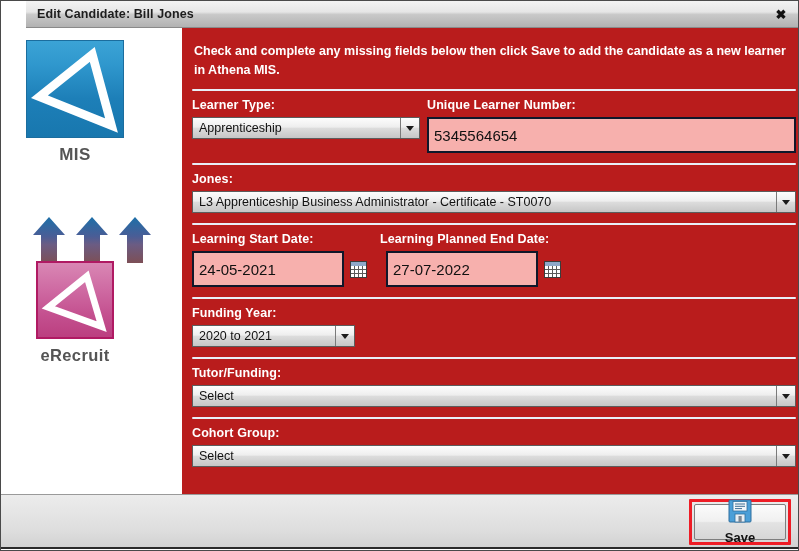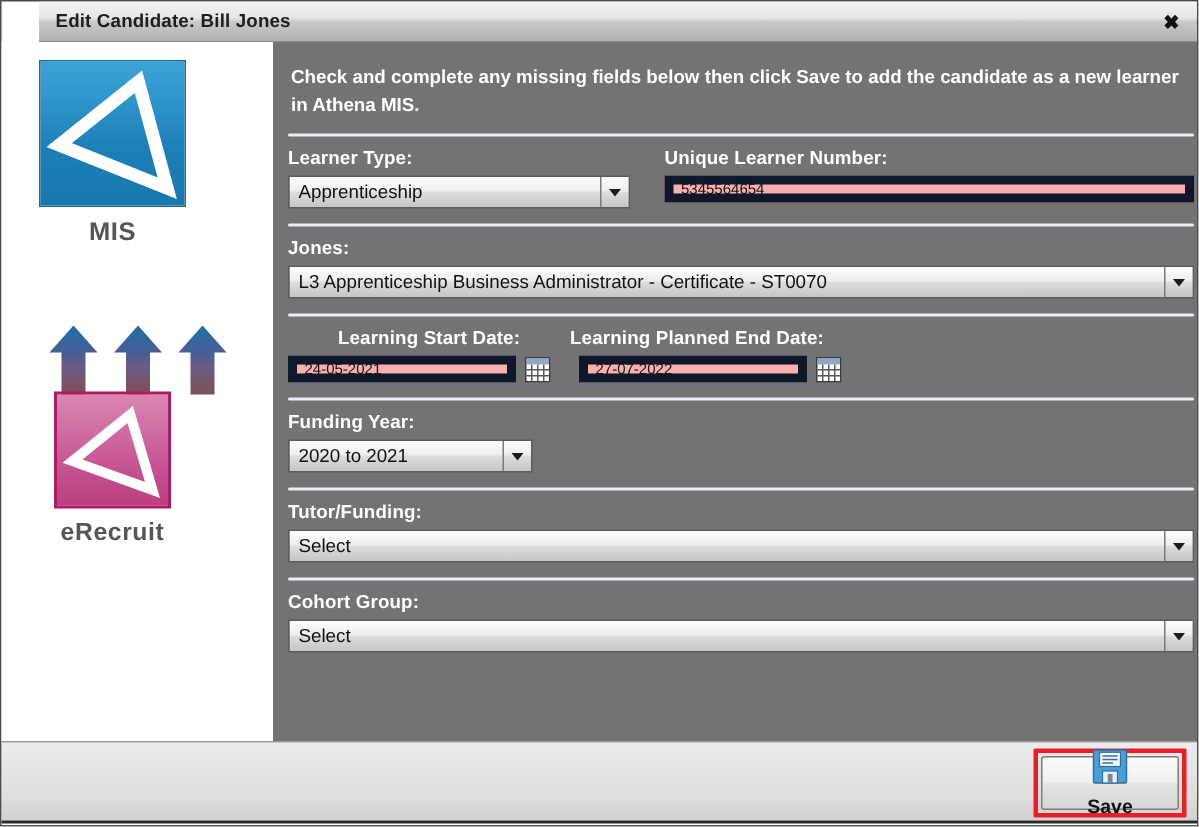--- a/index.html
+++ b/index.html
@@ -114,21 +114,21 @@
     width: 181px;
     display: flex;
     justify-content: center;
     gap: 9px;
   }
   .arrow { width: 34px; height: 48px; }
 
   
   .form-panel {
     flex: 1;
-    background: #737373;
+    background: #b91c1c;
     padding: 14px 2px 0 10px;
     box-sizing: border-box;
     position: relative;
   }
   .intro {
     color: #ffffff;
     font-size: 12.5px;
     font-weight: bold;
     line-height: 1.48;
     padding: 0 4px 0 2px;
@@ -142,21 +142,21 @@
   }
   .field-label {
     color: #ffffff;
     font-size: 12.5px;
     font-weight: bold;
     margin-bottom: 5px;
     letter-spacing: 0.1px;
   }
   .group { margin-bottom: 10px; }
 
-  .row { display: flex; gap: 16px; }
+  .row { display: flex; }
   .col-left { width: 235px; flex: 0 0 235px; }
   .col-right { flex: 1; }
 
   
   .combo {
     position: relative;
     height: 22px;
     box-sizing: border-box;
     border: 1px solid #5c5c5c;
     background: linear-gradient(to bottom, #fdfdfd 0%, #eeeeee 45%, #dcdcdc 52%, #c6c6c6 100%);
@@ -184,44 +184,44 @@
     background: linear-gradient(to bottom, #fdfdfd 0%, #eeeeee 45%, #dcdcdc 52%, #c6c6c6 100%);
   }
   .caret {
     width: 0; height: 0;
     border-left: 4px solid transparent;
     border-right: 4px solid transparent;
     border-top: 5px solid #1b1b1b;
   }
 
   .textinput {
-    height: 18px;
-    box-sizing: border-box;
-    border: 6px solid #0f172a;
+    height: 36px;
+    box-sizing: border-box;
+    border: 2px solid #0f172a;
     background: #f7b0ad;
     display: flex;
     align-items: center;
-    font-size: 10px;
+    font-size: 15px;
     color: #111;
     padding-left: 5px;
     cursor: text;
   }
 
   .date-row { display: flex; align-items: center; }
   .date-input { width: 152px; }
   .cal-icon {
     width: 17px;
     height: 17px;
     margin-left: 6px;
     cursor: pointer;
     flex: 0 0 17px;
   }
   .date-gap { width: 19px; flex: 0 0 19px; }
   .date-label-row { display: flex; }
-  .date-label-1 { width: 188px; flex: 0 0 188px; text-align: center; }
+  .date-label-1 { width: 188px; flex: 0 0 188px; }
 
   
   .footer {
     position: relative;
     height: 55px;
     box-sizing: border-box;
     background: linear-gradient(to bottom, #ececec 0%, #e4e4e4 40%, #dddddd 70%, #d2d2d2 100%);
     border-top: 1px solid #9a9a9a;
     border-bottom: 2px solid #2a2a2a;
   }

